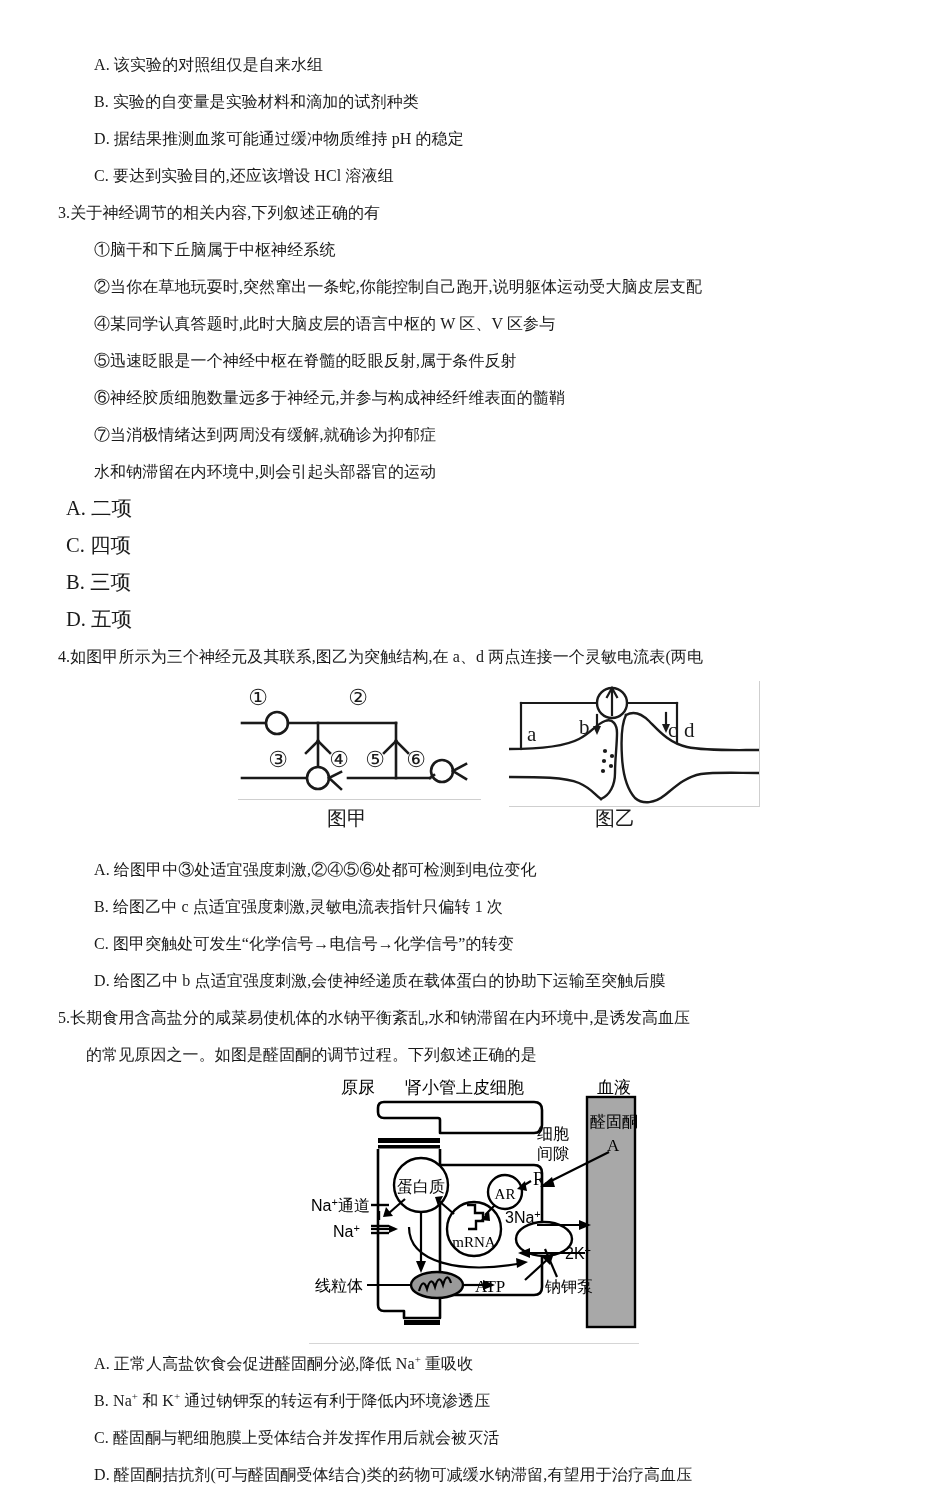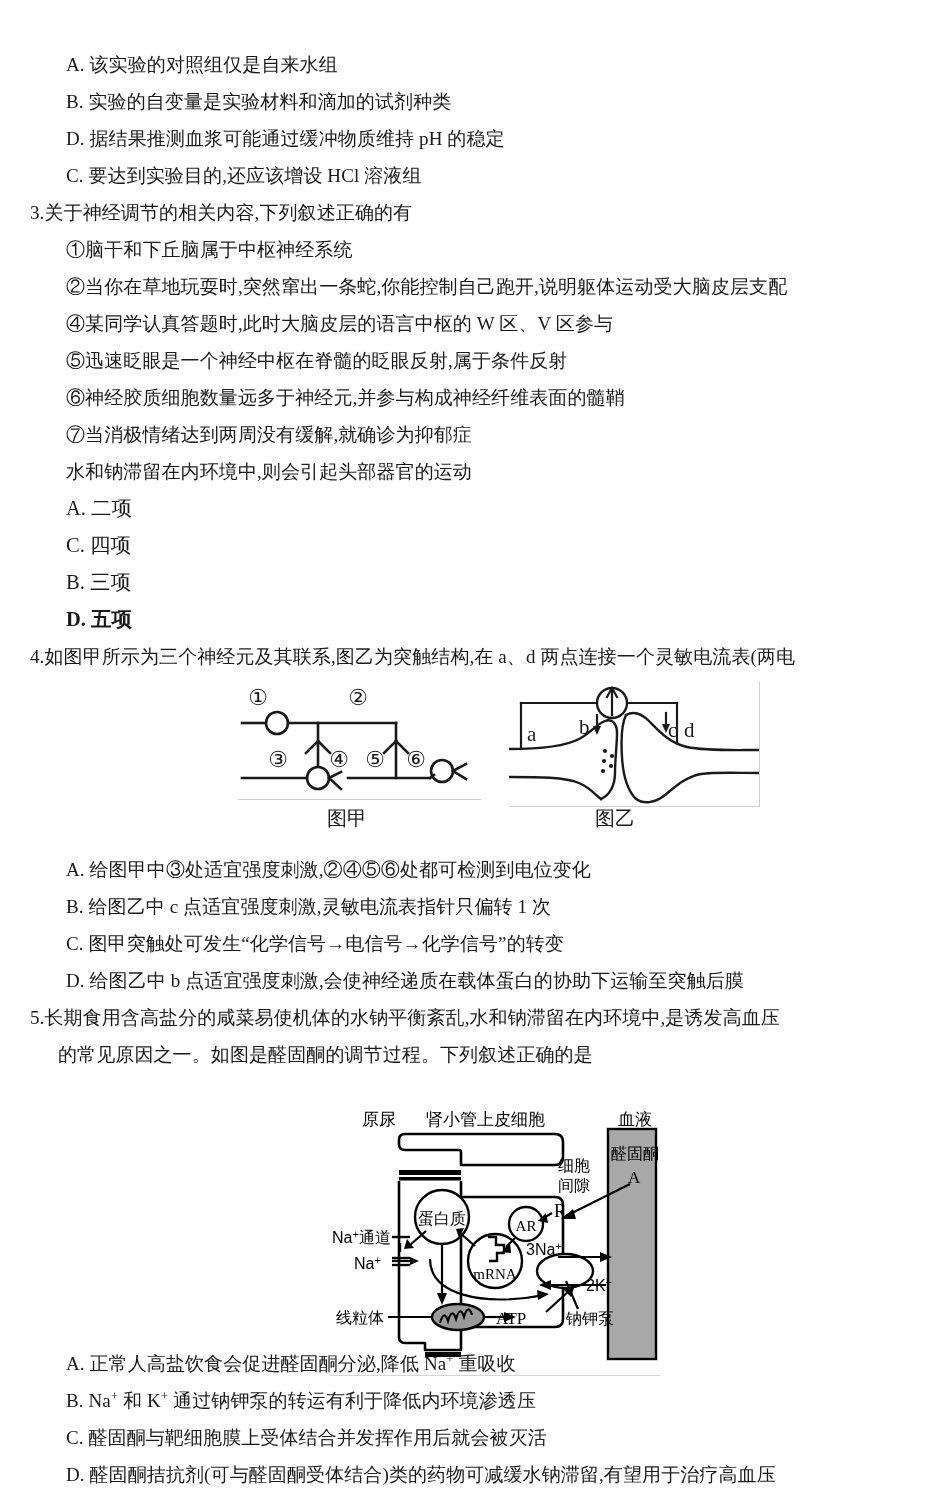--- a/index.html
+++ b/index.html
@@ -22,24 +22,25 @@
     padding: 0;
     box-sizing: border-box;
   }
   .content {
     position: absolute;
     left: 30px;
     top: 46px;
     width: 890px;
   }
   .line {
-    font-size: 19px;
+    font-size: 16px;
     line-height: 37px;
     white-space: nowrap;
     letter-spacing: 0.1px;
+    margin-left: 28px;
   }
   .opt {
     padding-left: 36px;
   }
   .qnum-line {
     padding-left: 0;
   }
   .hang {
     padding-left: 28px;
     text-indent: 0;
@@ -50,21 +51,21 @@
   .abcd-row {
     padding-left: 36px;
     display: flex;
     font-size: 20.5px;
     line-height: 37px;
     flex-direction: column;
   }
   .abcd-row > span:nth-child(1) { width: 212px; }
   .abcd-row > span:nth-child(2) { width: 238px; }
   .abcd-row > span:nth-child(3) { width: 222px; }
-  .abcd-row > span:nth-child(4) { width: auto; font-weight: bold; }
+  .abcd-row > span:nth-child(4) { width: auto; }
 
   sup { font-size: 0.68em; vertical-align: super; line-height: 0; }
 
   
   .fig4-wrap {
     position: relative;
     height: 170px;
     margin-top: 6px;
   }
   .fig-jia {
@@ -93,26 +94,25 @@
   .cap-yi  { left: 565px; top: 124px; }
 
   
   .fig5-wrap {
     position: relative;
     height: 268px;
     margin-top: 4px;
   }
   .fig5 {
     position: absolute;
-    left: 300px;
+    left: 279px;
     top: 0;
     width: 330px;
     height: 266px;
     border-bottom: 1px solid #d5d5d5;
-    margin-top: 32px;
   }
   svg { display: block; }
 </style>
 </head>
 <body>
 
 <div class="page">
   <div class="content">
 
     <div class="line opt">A. 该实验的对照组仅是自来水组</div>

